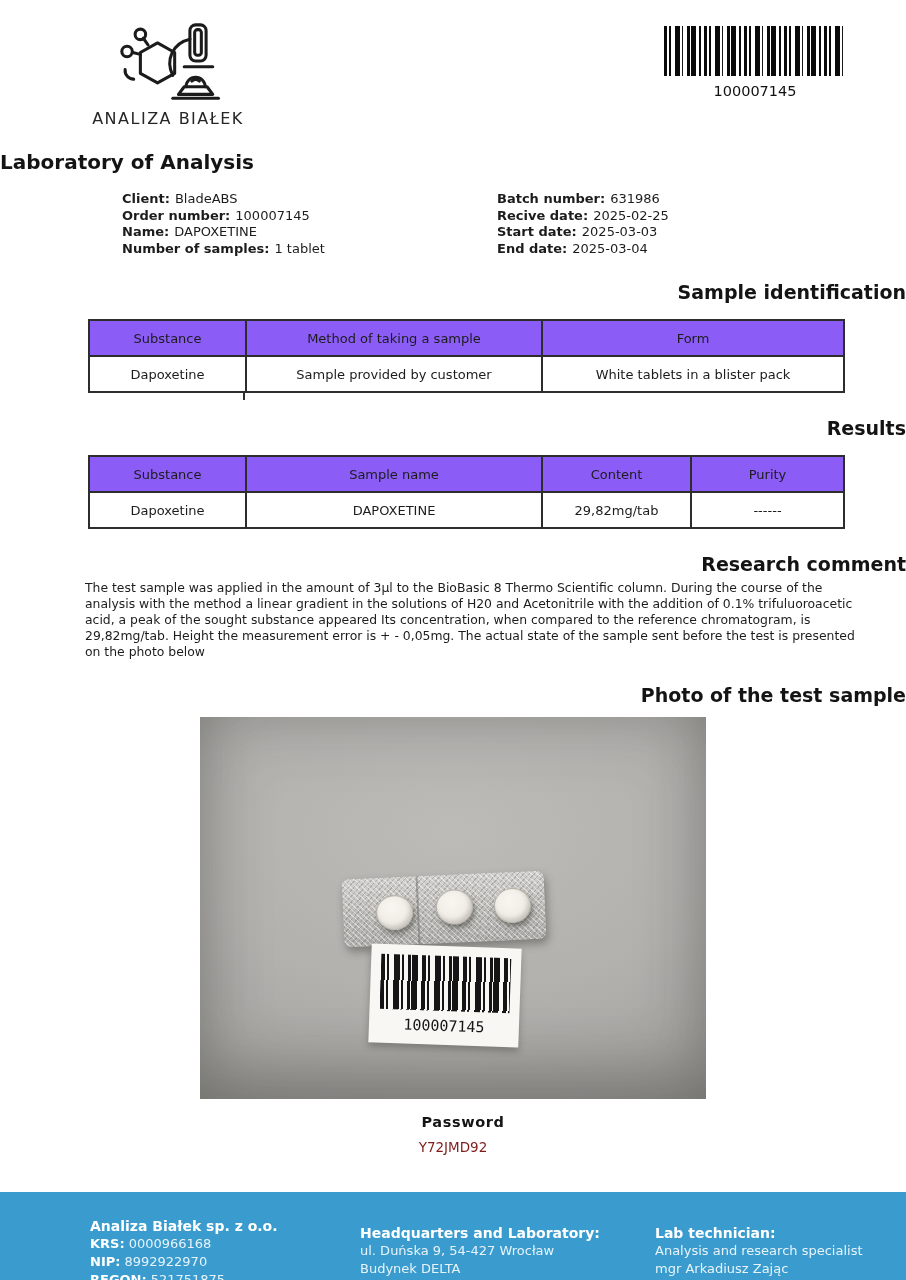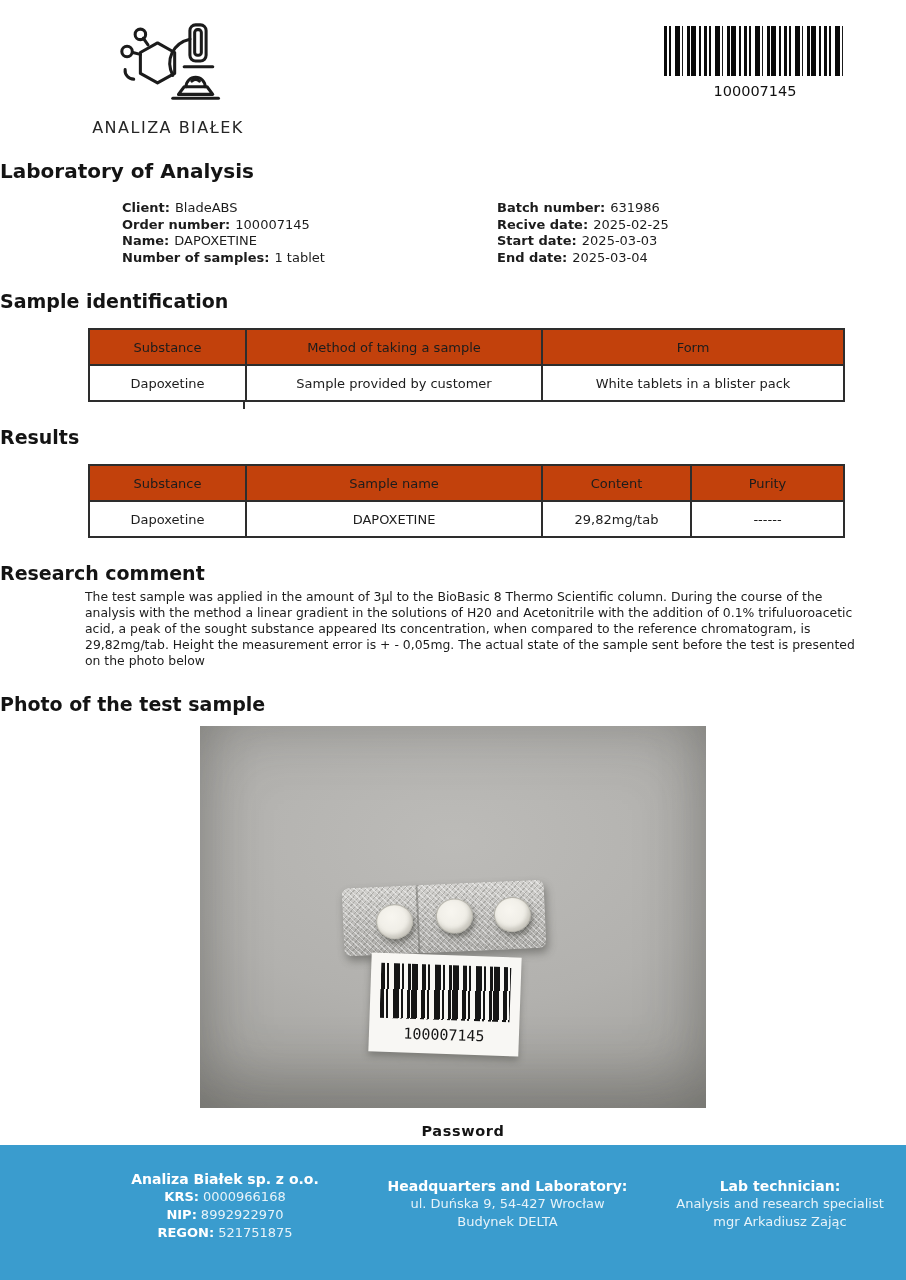--- a/index.html
+++ b/index.html
@@ -10,54 +10,54 @@
     font-family:"DejaVu Sans","Liberation Sans",sans-serif;
     color:#1c1c1c;
     position:relative;
     overflow:hidden;
   }
 
   
   .header { display:flex; justify-content:space-between; align-items:flex-start; padding:22px 60px 0 88px; }
   .brand { width:160px; text-align:center; }
   .brand svg { display:block; margin:0 auto; }
-  .brand-name { margin-top:16px; font-size:16px; letter-spacing:1.5px; color:#262626; white-space:nowrap; }
+  .brand-name { margin-top:7px; font-size:16px; letter-spacing:1.5px; color:#262626; white-space:nowrap; }
 
   .barcode-block { width:182px; text-align:center; margin-top:4px; }
   .barcode {
     height:50px; width:182px; background-color:#fff;
     background-image:repeating-linear-gradient(90deg,
       #0a0a0a 0 3px, transparent 3px 5px,
       #0a0a0a 5px 7px, transparent 7px 11px,
       #0a0a0a 11px 16px, transparent 16px 18px,
       #1a1a1a 18px 19px, transparent 19px 23px,
       #0a0a0a 23px 26px, transparent 26px 27px,
       #0a0a0a 27px 32px, transparent 32px 35px,
       #0a0a0a 35px 37px, transparent 37px 40px);
   }
   .barcode-num { margin-top:7px; font-size:14.5px; color:#111; }
 
   
   h1.title { text-align:left; font-size:20px; margin:22px 0 0; color:#141414; }
-  h2.section { text-align:left; font-size:19px; margin:24px 0 0; color:#141414; }
+  h2.section { text-align:right; font-size:19px; margin:24px 0 0; color:#141414; }
 
   
   .info { display:flex; margin:17px 0 0 90px; }
   .info-col { width:375px; }
   .inf-row { font-size:13px; line-height:16.5px; white-space:nowrap; }
   .inf-label { font-weight:bold; margin-right:5px;margin-left:32px; }
 
   
   .tbl-wrap { position:relative; margin:16px 0 0 88px; width:755px; }
   table.tbl { border-collapse:collapse; width:755px; table-layout:fixed; }
   .tbl th, .tbl td {
     border:2px solid #2d2d2d; font-weight:normal; font-size:13px;
     text-align:center; height:36px; padding:0 6px; color:#1c1c1c;
   }
-  .tbl th { background:#c2410c; }
+  .tbl th { background:#8b5cf6; }
   .tick { position:absolute; left:155px; top:100%; width:2px; height:7px; background:#2d2d2d; }
 
   
   .comment { margin:5px 0 0 85px; width:780px; font-size:12.4px; line-height:16px; color:#1c1c1c; }
   .sec-research { margin-top:37px; }
   .sec-photo { margin-top:10px; }
 
   
   .photo {
     position:relative; margin:11px 0 0 200px; width:506px; height:382px;
@@ -100,22 +100,22 @@
       #151515 31px 37px, transparent 37px 41px);
   }
   .label-num { text-align:center; margin-top:6px; font-family:"DejaVu Sans Mono","Liberation Mono",monospace; font-size:15px; color:#161616; }
 
   
   .pw-label { text-align:center; font-size:14.5px; font-weight:bold; letter-spacing:.6px; margin-top:15px; color:#141414;padding-left:20px; }
   .pw-value { text-align:center; font-size:13.5px; margin-top:9px; color:#7f1d1d; }
 
   
   .footer {
-    position:absolute; left:0; bottom:0; width:906px; height:135px;
-    background:#3A9CCE; color:#ffffff; display:flex; padding:25px 0 0 90px;text-align:center;
+    position:absolute; left:0; bottom:0; width:906px; height:88px;
+    background:#3A9CCE; color:#ffffff; display:flex; padding:25px 0 0 90px;
   }
   .f-col { font-size:13px; line-height:18px; }
   .f-col .val { color:rgba(255,255,255,.88); font-weight:normal; }
   .f-col1 { width:270px; }
   .f-col2 { width:295px; margin-top:7px; }
   .f-col3 { width:250px; margin-top:7px; }
   .f-name, .f-title { font-weight:bold; font-size:14px; }
   .f-reg b { font-weight:bold; margin-right:4px; }
 </style>
 </head>

